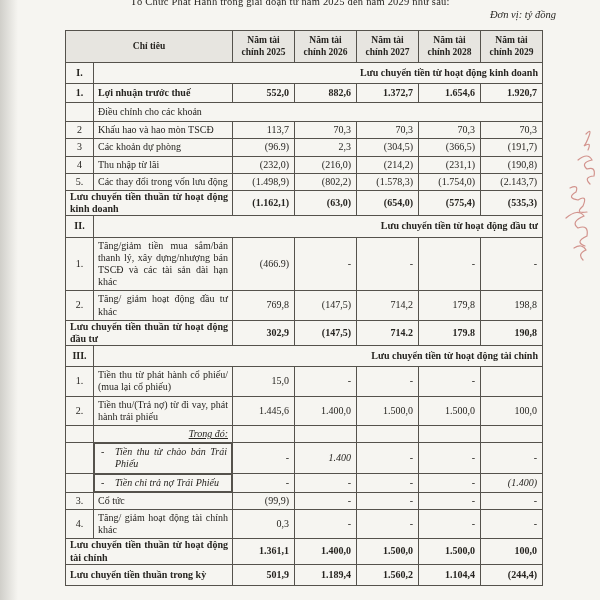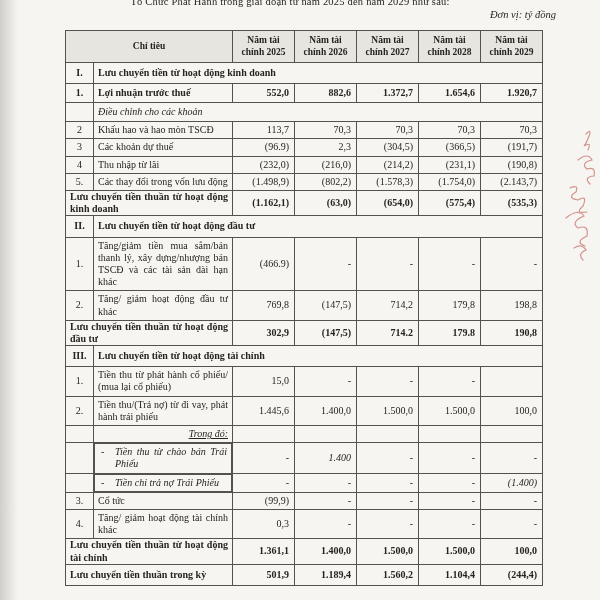--- a/index.html
+++ b/index.html
@@ -32,23 +32,23 @@
   }
   col.c-num{width:28px;} col.c-label{width:139px;} col.c-val{width:62px;}
   th,td{border:1px solid var(--border);vertical-align:middle;}
   th{
     background:var(--header-bg);font-weight:bold;text-align:center;
     font-size:9.5px;padding:3px 2px;line-height:1.3;
   }
   td.num{text-align:center;padding:2px 1px;}
   td.label{text-align:justify;padding:2px 4px;}
   td.val{text-align:right;padding:2px 5px;}
-  tr.r-section td.label{font-weight:bold;padding:4px 4px;text-align:left;}
+  tr.r-section td.label{font-weight:bold;padding:4px 4px;text-align:right;}
   tr.r-section td.num{font-weight:bold;}
-  tr.r-adj td.label{font-style:italic;padding:3px 4px;text-align:left;}
+  tr.r-adj td.label{padding:3px 4px;text-align:left;}
   tr.r-bold td{font-weight:bold;}
   tr.r-bold td.label{padding:3px 4px;margin-top:20px;}
   tr.r-total td{font-weight:bold;}
   tr.r-total td.label{padding:0 4px;}
   tr.r-total td.val{padding:4px 5px;margin-top:8px;}
   tr.r-subhead td.label{font-style:italic;font-weight:normal;text-decoration:underline;text-align:right;}
   tr.r-sub td.label{font-style:italic;}
   tr.r-sub td.val{font-style:italic;}
   tr.r-sub td.label{display:flex;border:none;padding:2px 4px 2px 6px;}
   
@@ -108,21 +108,21 @@
         <td class="num">2</td>
         <td class="label">Khấu hao và hao mòn TSCĐ</td>
         <td class="val">113,7</td>
         <td class="val">70,3</td>
         <td class="val">70,3</td>
         <td class="val">70,3</td>
         <td class="val">70,3</td>
       </tr>
       <tr class="r-data">
         <td class="num">3</td>
-        <td class="label">Các khoản dự thuế</td>
+        <td class="label">Các khoản dự phòng</td>
         <td class="val">(96.9)</td>
         <td class="val">2,3</td>
         <td class="val">(304,5)</td>
         <td class="val">(366,5)</td>
         <td class="val">(191,7)</td>
       </tr>
       <tr class="r-data">
         <td class="num">4</td>
         <td class="label">Thu nhập từ lãi</td>
         <td class="val">(232,0)</td>

